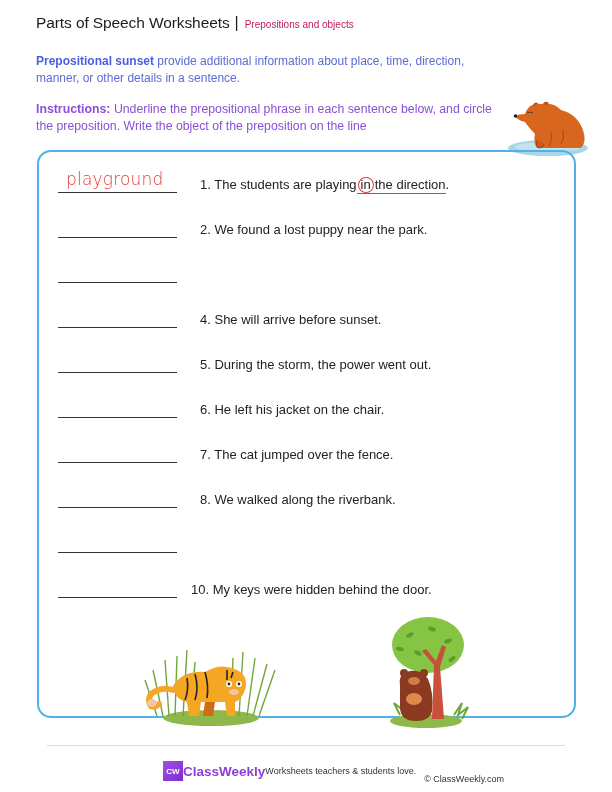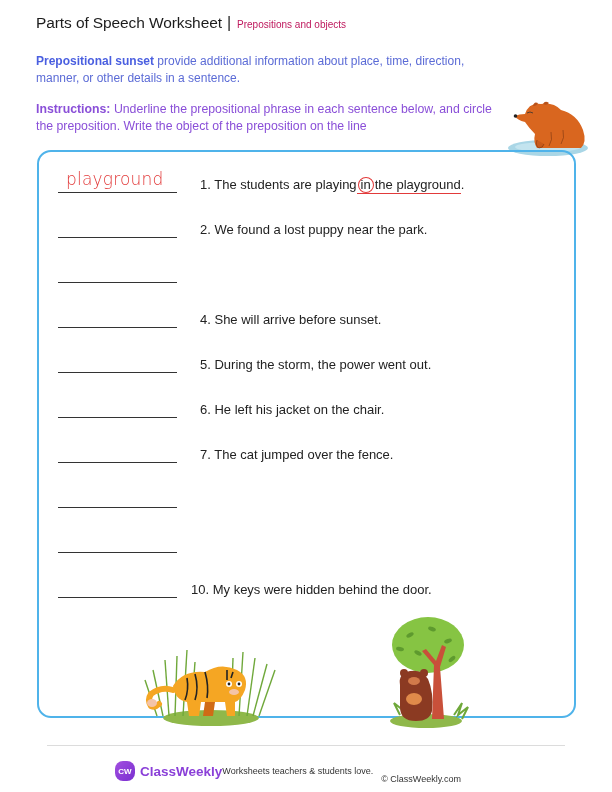--- a/index.html
+++ b/index.html
@@ -26,30 +26,30 @@
     .sentence { position: absolute; left: 142px; top: 5px; font-size: 13px; color: #222; white-space: nowrap; }
     .sentence.num10 { left: 133px; }
     .circle { display: inline-block; border: 1.3px solid #e23a3a; border-radius: 50%; padding: 0 2px; margin: -2px 1px; line-height: 14px; }
     .underline { border-bottom: 1.3px solid #e23a3a; padding-bottom: 1px; }
 
     .tiger { position: absolute; left: 143px; top: 640px; width: 140px; height: 88px; }
     .tree-bear { position: absolute; left: 370px; top: 615px; width: 110px; height: 115px; }
 
     .footer-rule { position: absolute; left: 47px; top: 745px; width: 518px; height: 1px; background: #dcdcdc; }
     .footer { position: absolute; left: 115px; top: 758px; display: flex; align-items: center; white-space: nowrap; }
-    .cw-logo { width: 20px; height: 20px; border-radius: 8px; background: linear-gradient(135deg, #a24fe0, #7a2fd0); color: #fff; font-size: 8px; font-weight: bold; display: flex; align-items: center; justify-content: center; }
-    .brand { font-size: 13.5px; color: #8a3fd8; font-weight: bold; margin-left: 5px; }
+    .cw-logo { width: 20px; height: 20px; border-radius: 0; background: linear-gradient(135deg, #a24fe0, #7a2fd0); color: #fff; font-size: 8px; font-weight: bold; display: flex; align-items: center; justify-content: center; margin-left: 48px; }
+    .brand { font-size: 13.5px; color: #8a3fd8; font-weight: bold; }
     .tagline { font-size: 9px; color: #333; }
     .copyright { font-size: 9px; color: #333; margin-left: 8px; margin-top: 16px; }
   </style>
 </head>
 <body>
 
 <div class="header">
-  <span class="title">Parts of Speech Worksheet</span>
+  <span class="title">Parts of Speech Worksheets</span>
   <span class="sep">|</span>
   <span class="subtitle">Prepositions and objects</span>
 </div>
 
 <p class="intro"><b>Prepositional sunset</b><span> provide additional information about place, time, direction, manner, or other details in a sentence.</span></p>
 
 <p class="instructions"><b>Instructions:</b><span> Underline the prepositional phrase in each sentence below, and circle the preposition. Write the object of the preposition on the line</span></p>
 
 <svg class="bear-top" viewBox="0 0 90 62">
   <ellipse cx="45" cy="52" rx="40" ry="8" fill="#a9d6e6"></ellipse>
@@ -63,21 +63,21 @@
   <path d="M48 36 Q50 44 46 50 M60 34 Q62 42 58 48" stroke="#7a3510" stroke-width="0.6" fill="none"></path>
 </svg>
 
 <div class="frame"></div>
 
 <div class="row" style="top:172px;">
   <span class="answer-text">playground</span>
   <div class="answer-line"></div>
   <div class="sentence">
     <span>1.</span>
-    <span>The students are playing</span><span class="underline"><span class="circle">in</span><span>the playground</span></span><span>.</span>
+    <span>The students are playing</span><span class="underline"><span class="circle">in</span><span>the direction</span></span><span>.</span>
   </div>
 </div>
 
 <div class="row" style="top:217px;">
   <div class="answer-line"></div>
   <div class="sentence"><span>2.</span> <span>We found a lost puppy near the park.</span></div>
 </div>
 
 <div class="row" style="top:262px;">
   <div class="answer-line"></div>
@@ -98,20 +98,21 @@
   <div class="sentence"><span>6.</span> <span>He left his jacket on the chair.</span></div>
 </div>
 
 <div class="row" style="top:442px;">
   <div class="answer-line"></div>
   <div class="sentence"><span>7.</span> <span>The cat jumped over the fence.</span></div>
 </div>
 
 <div class="row" style="top:487px;">
   <div class="answer-line"></div>
+  <div class="sentence"><span>8.</span> <span>We walked along the riverbank.</span></div>
 </div>
 
 <div class="row" style="top:532px;">
   <div class="answer-line"></div>
 </div>
 
 <div class="row" style="top:577px;">
   <div class="answer-line"></div>
   <div class="sentence num10"><span>10.</span> <span>My keys were hidden behind the door.</span></div>
 </div>

